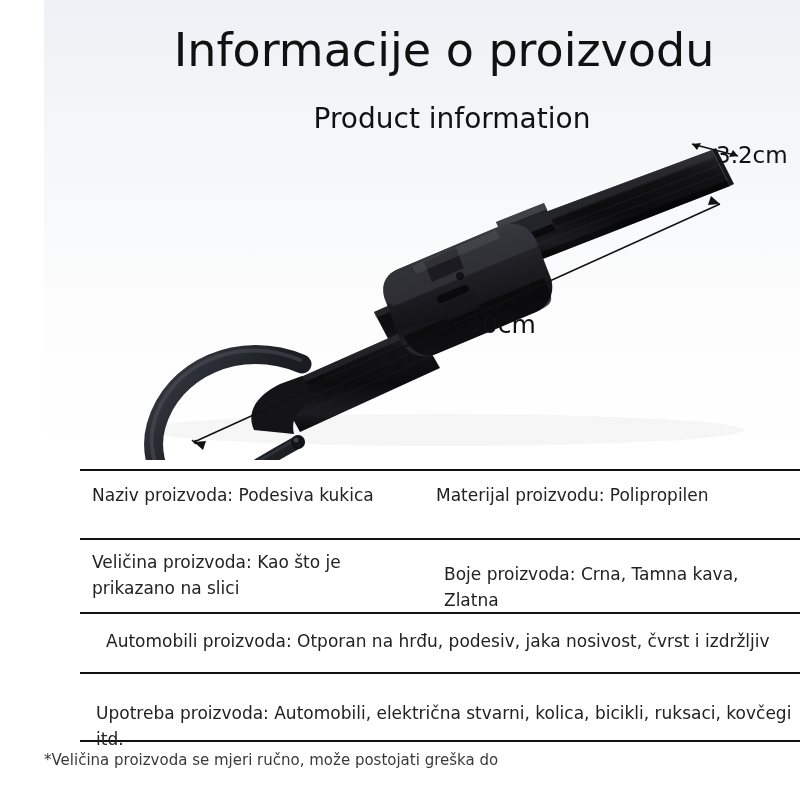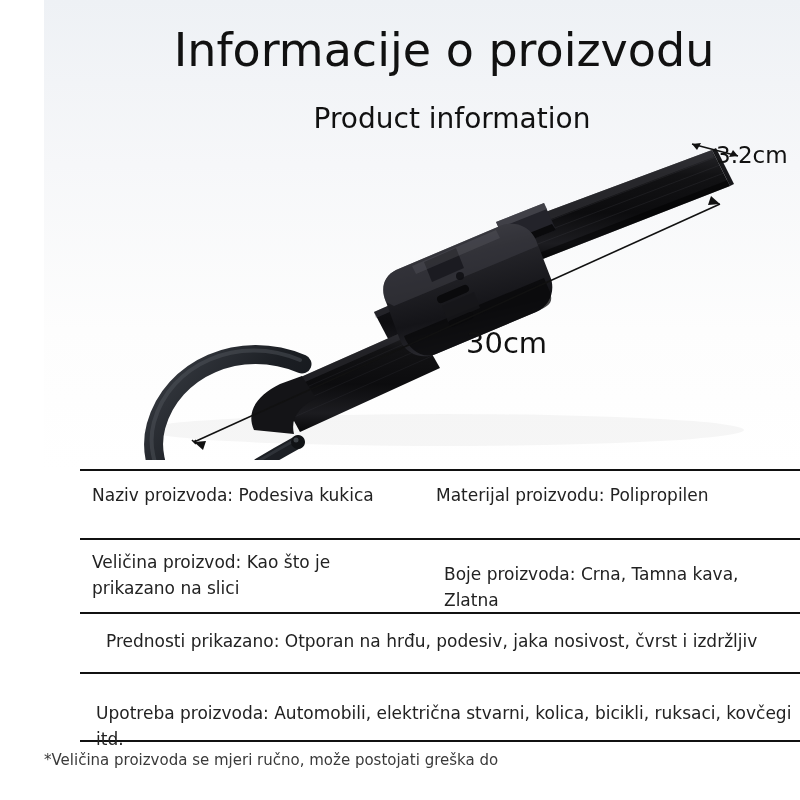--- a/index.html
+++ b/index.html
@@ -58,21 +58,21 @@
     left: 0; top: 130px;
     width: 800px; height: 330px;
   }
   .dim-label {
     position: absolute;
     font-size: 22px;
     color: #111111;
     font-family: "DejaVu Sans", sans-serif;
   }
   .dim-32 { left: 672px; top: 12px; font-size: 23px; }
-  .dim-30 { left: 422px; top: 196px; font-size: 29px; }
+  .dim-30 { left: 422px; top: 180px; font-size: 25px; }
   .rule {
     position: absolute;
     left: 36px;
     width: 728px;
     height: 2px;
     background: #111111;
   }
   .cell-text {
     position: absolute;
     font-size: 17px;
@@ -250,21 +250,21 @@
   </div>
 
   <div class="rule r1"></div>
   <div class="rule r2"></div>
   <div class="rule r3"></div>
   <div class="rule r4"></div>
   <div class="rule r5"></div>
 
   <div class="cell-text c-name">Naziv proizvoda: Podesiva kukica</div>
   <div class="cell-text c-mat">Materijal proizvodu: Polipropilen</div>
-  <div class="cell-text c-size">Veličina proizvod: Kao što je prikazano na slici</div>
+  <div class="cell-text c-size">Veličina proizvoda: Kao što je prikazano na slici</div>
   <div class="cell-text c-color">Boje proizvoda: Crna, Tamna kava, Zlatna</div>
-  <div class="cell-text c-adv">Prednosti prikazano: Otporan na hrđu, podesiv, jaka nosivost, čvrst i izdržljiv</div>
+  <div class="cell-text c-adv">Automobili proizvoda: Otporan na hrđu, podesiv, jaka nosivost, čvrst i izdržljiv</div>
   <div class="cell-text c-use">Upotreba proizvoda: Automobili, električna stvarni, kolica, bicikli, ruksaci, kovčegi itd.</div>
 
   <div class="footnote">
     <span>*Veličina proizvoda se mjeri ručno, može postojati greška do</span>
   </div>
 </div>
 
 </body></html>

